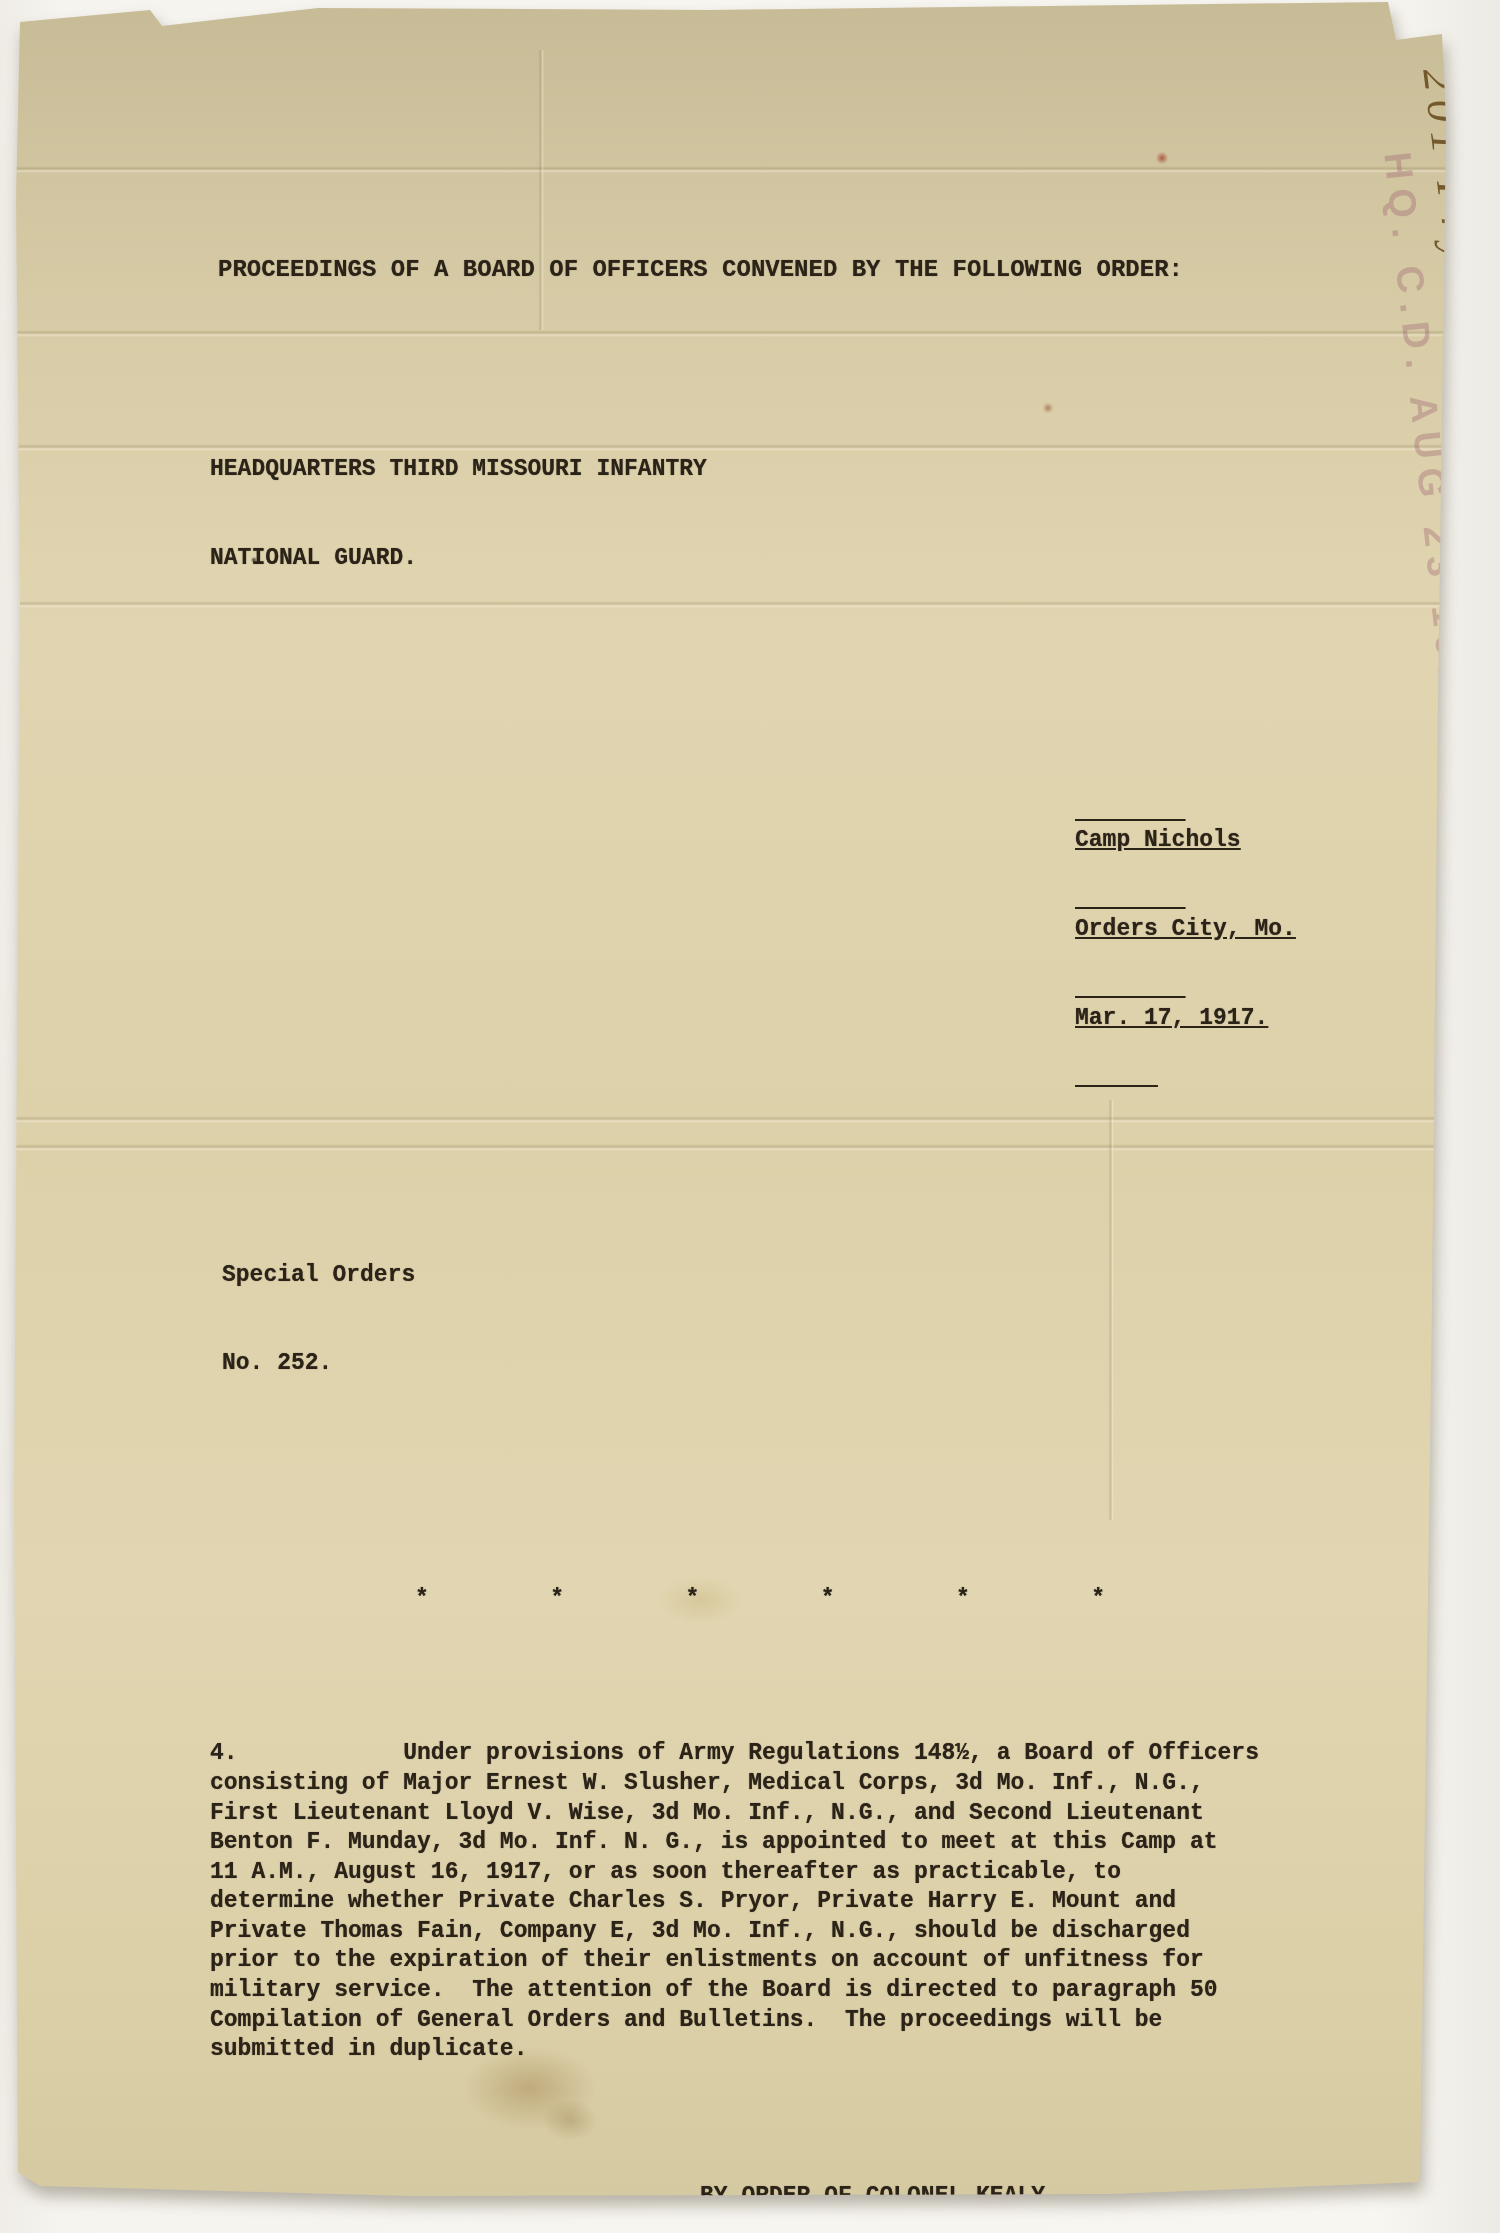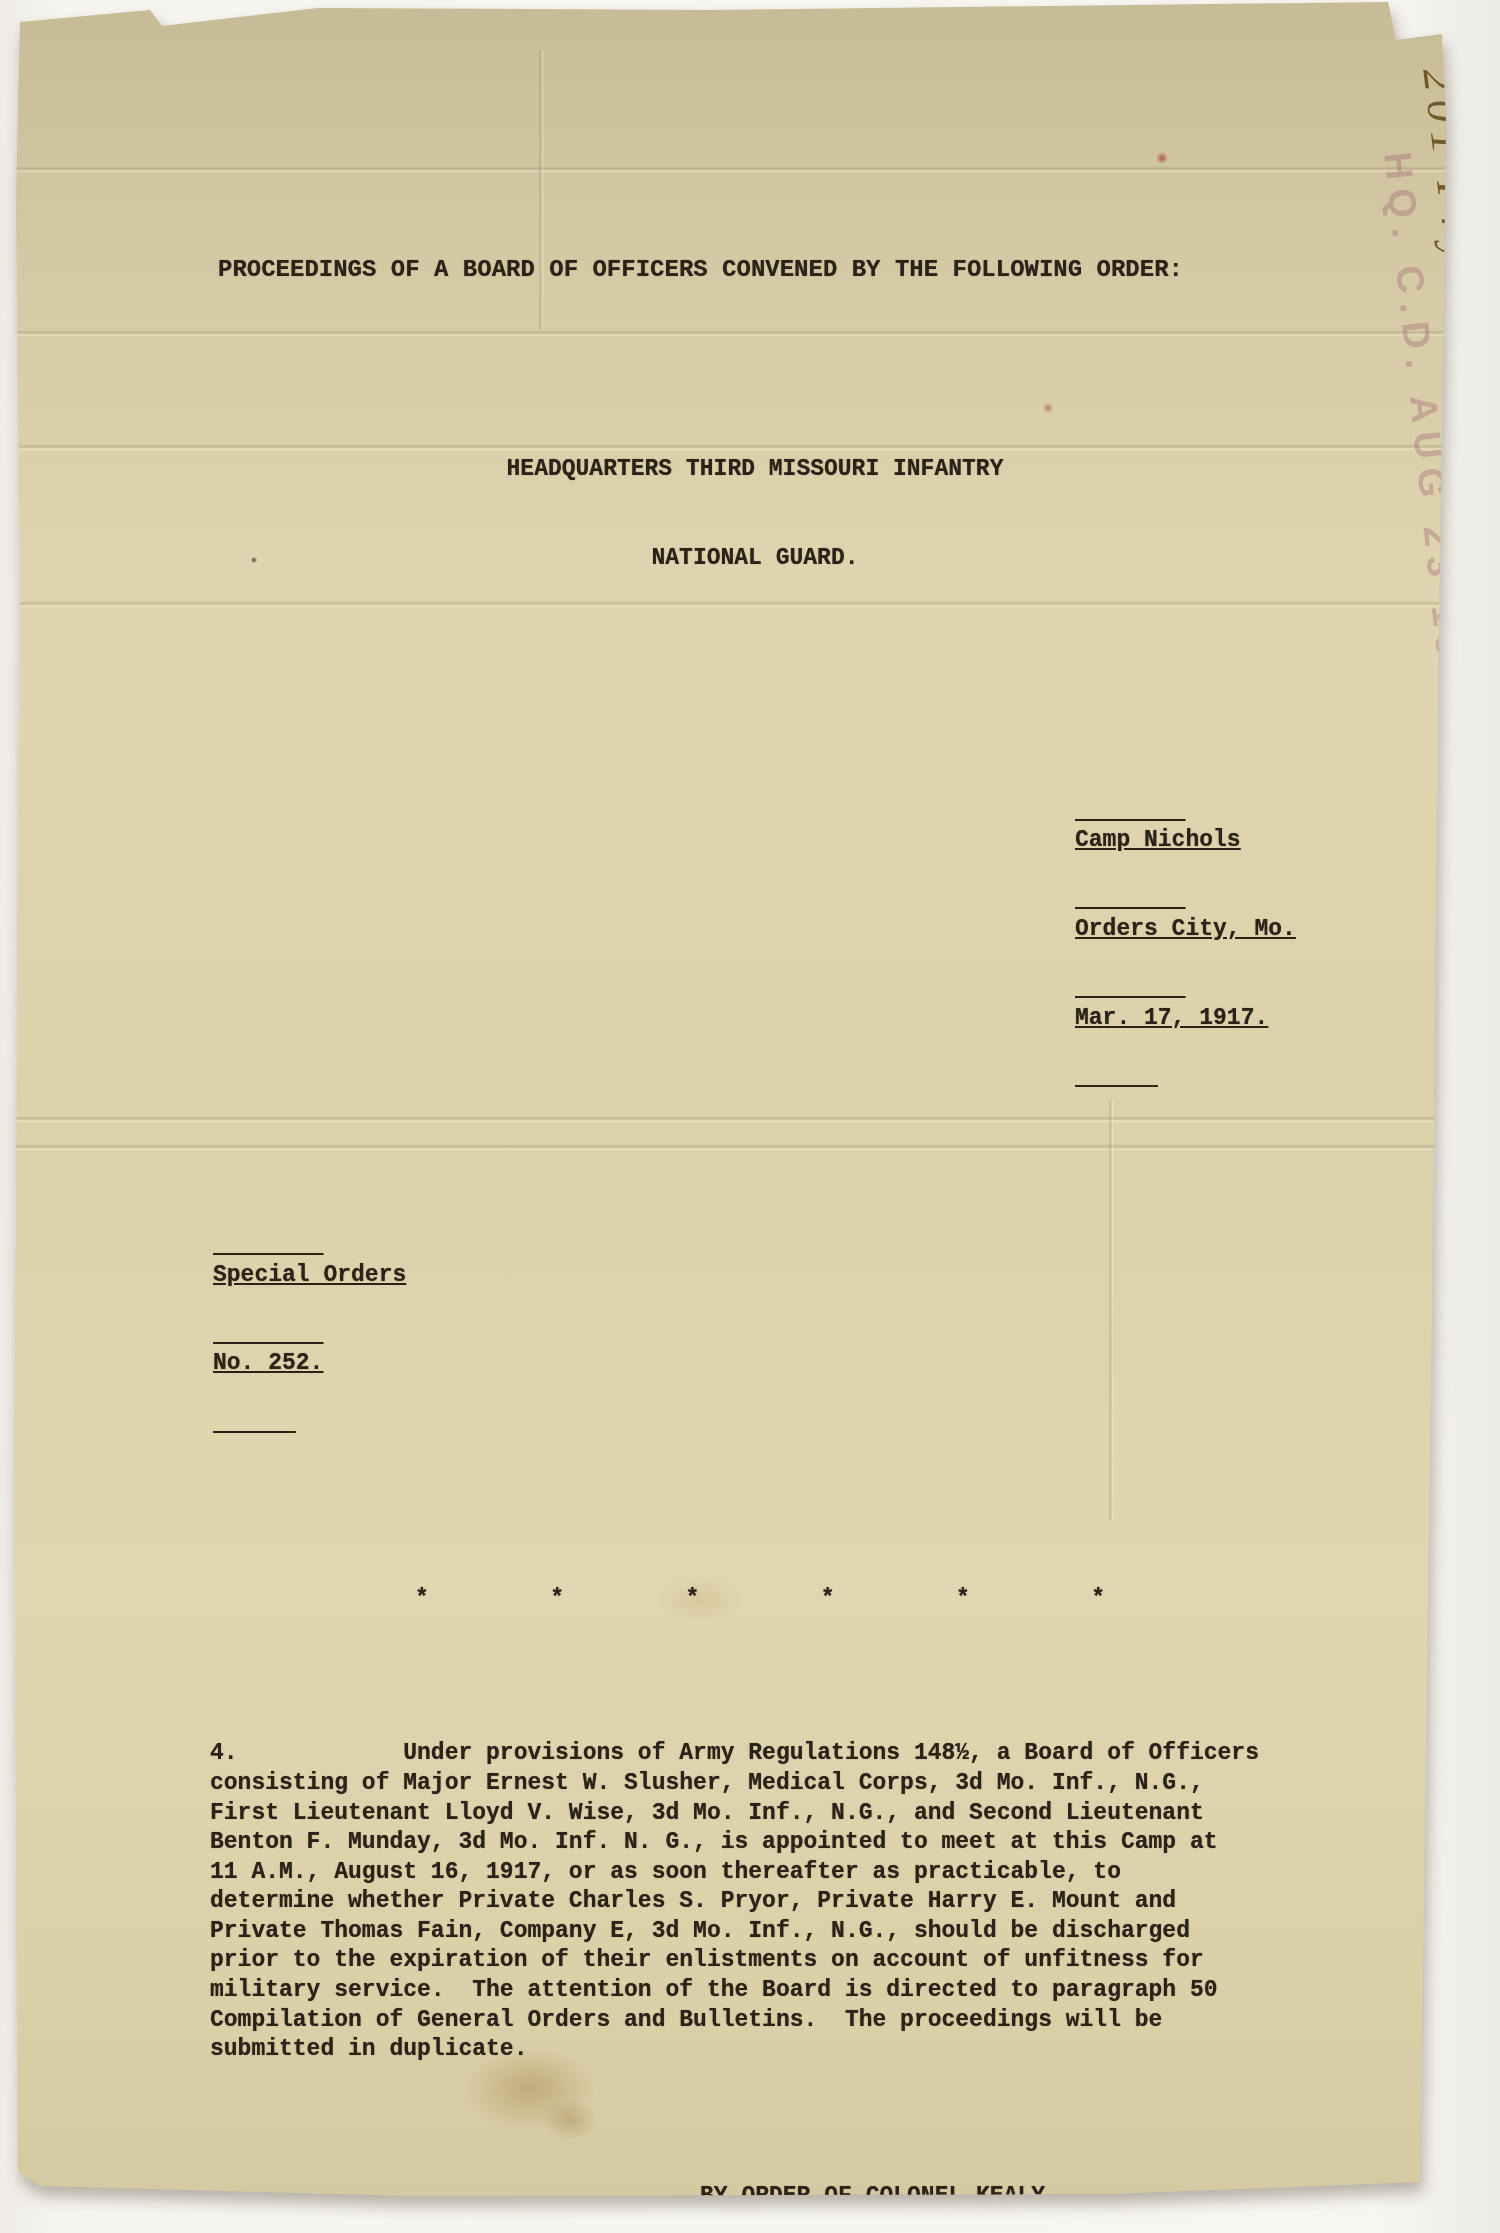--- a/index.html
+++ b/index.html
@@ -31,23 +31,23 @@
   .crease-h{position:absolute;left:0;width:1440px;height:7px;
     background:linear-gradient(180deg,rgba(128,110,68,0) 0%,rgba(128,110,68,0.26) 40%,rgba(250,244,222,0.45) 70%,rgba(128,110,68,0) 100%);}
   .crease-v{position:absolute;width:6px;
     background:linear-gradient(90deg,rgba(128,110,68,0) 0%,rgba(128,110,68,0.22) 45%,rgba(250,244,222,0.35) 75%,rgba(128,110,68,0) 100%);}
   .content{
     position:relative;padding:196px 150px 0 200px;
     font-weight:bold;font-size:23px;line-height:29.6px;color:#2b2318;
     white-space:pre;text-shadow:0 0 1px rgba(43,35,24,0.65);
   }
   .title{font-size:24px;margin-left:8px;}
-  .center-block{text-align:center;margin-top:22px;}
+  .center-block{text-align:left;margin-top:22px;}
   .dateline{margin-left:865px;margin-top:46px;text-decoration:underline;}
-  .orders{margin-left:3px;margin-top:20px;text-decoration:underline;}
+  .orders{margin-left:12px;margin-top:20px;}
   .asterisk-row{display:flex;justify-content:space-between;width:690px;margin:58px 0 0 205px;}
   .para{margin:0;}
   .p-order-text{margin-top:36px;}
   .by-order{margin-top:28px;margin-left:490px;}
   .stamp{
     position:absolute;left:1408px;top:150px;transform-origin:0 0;transform:rotate(84deg);
     font-family:"Liberation Sans",sans-serif;font-weight:bold;font-size:38px;letter-spacing:9px;
     color:rgba(152,92,108,0.34);white-space:pre;
   }
   .handwriting{

